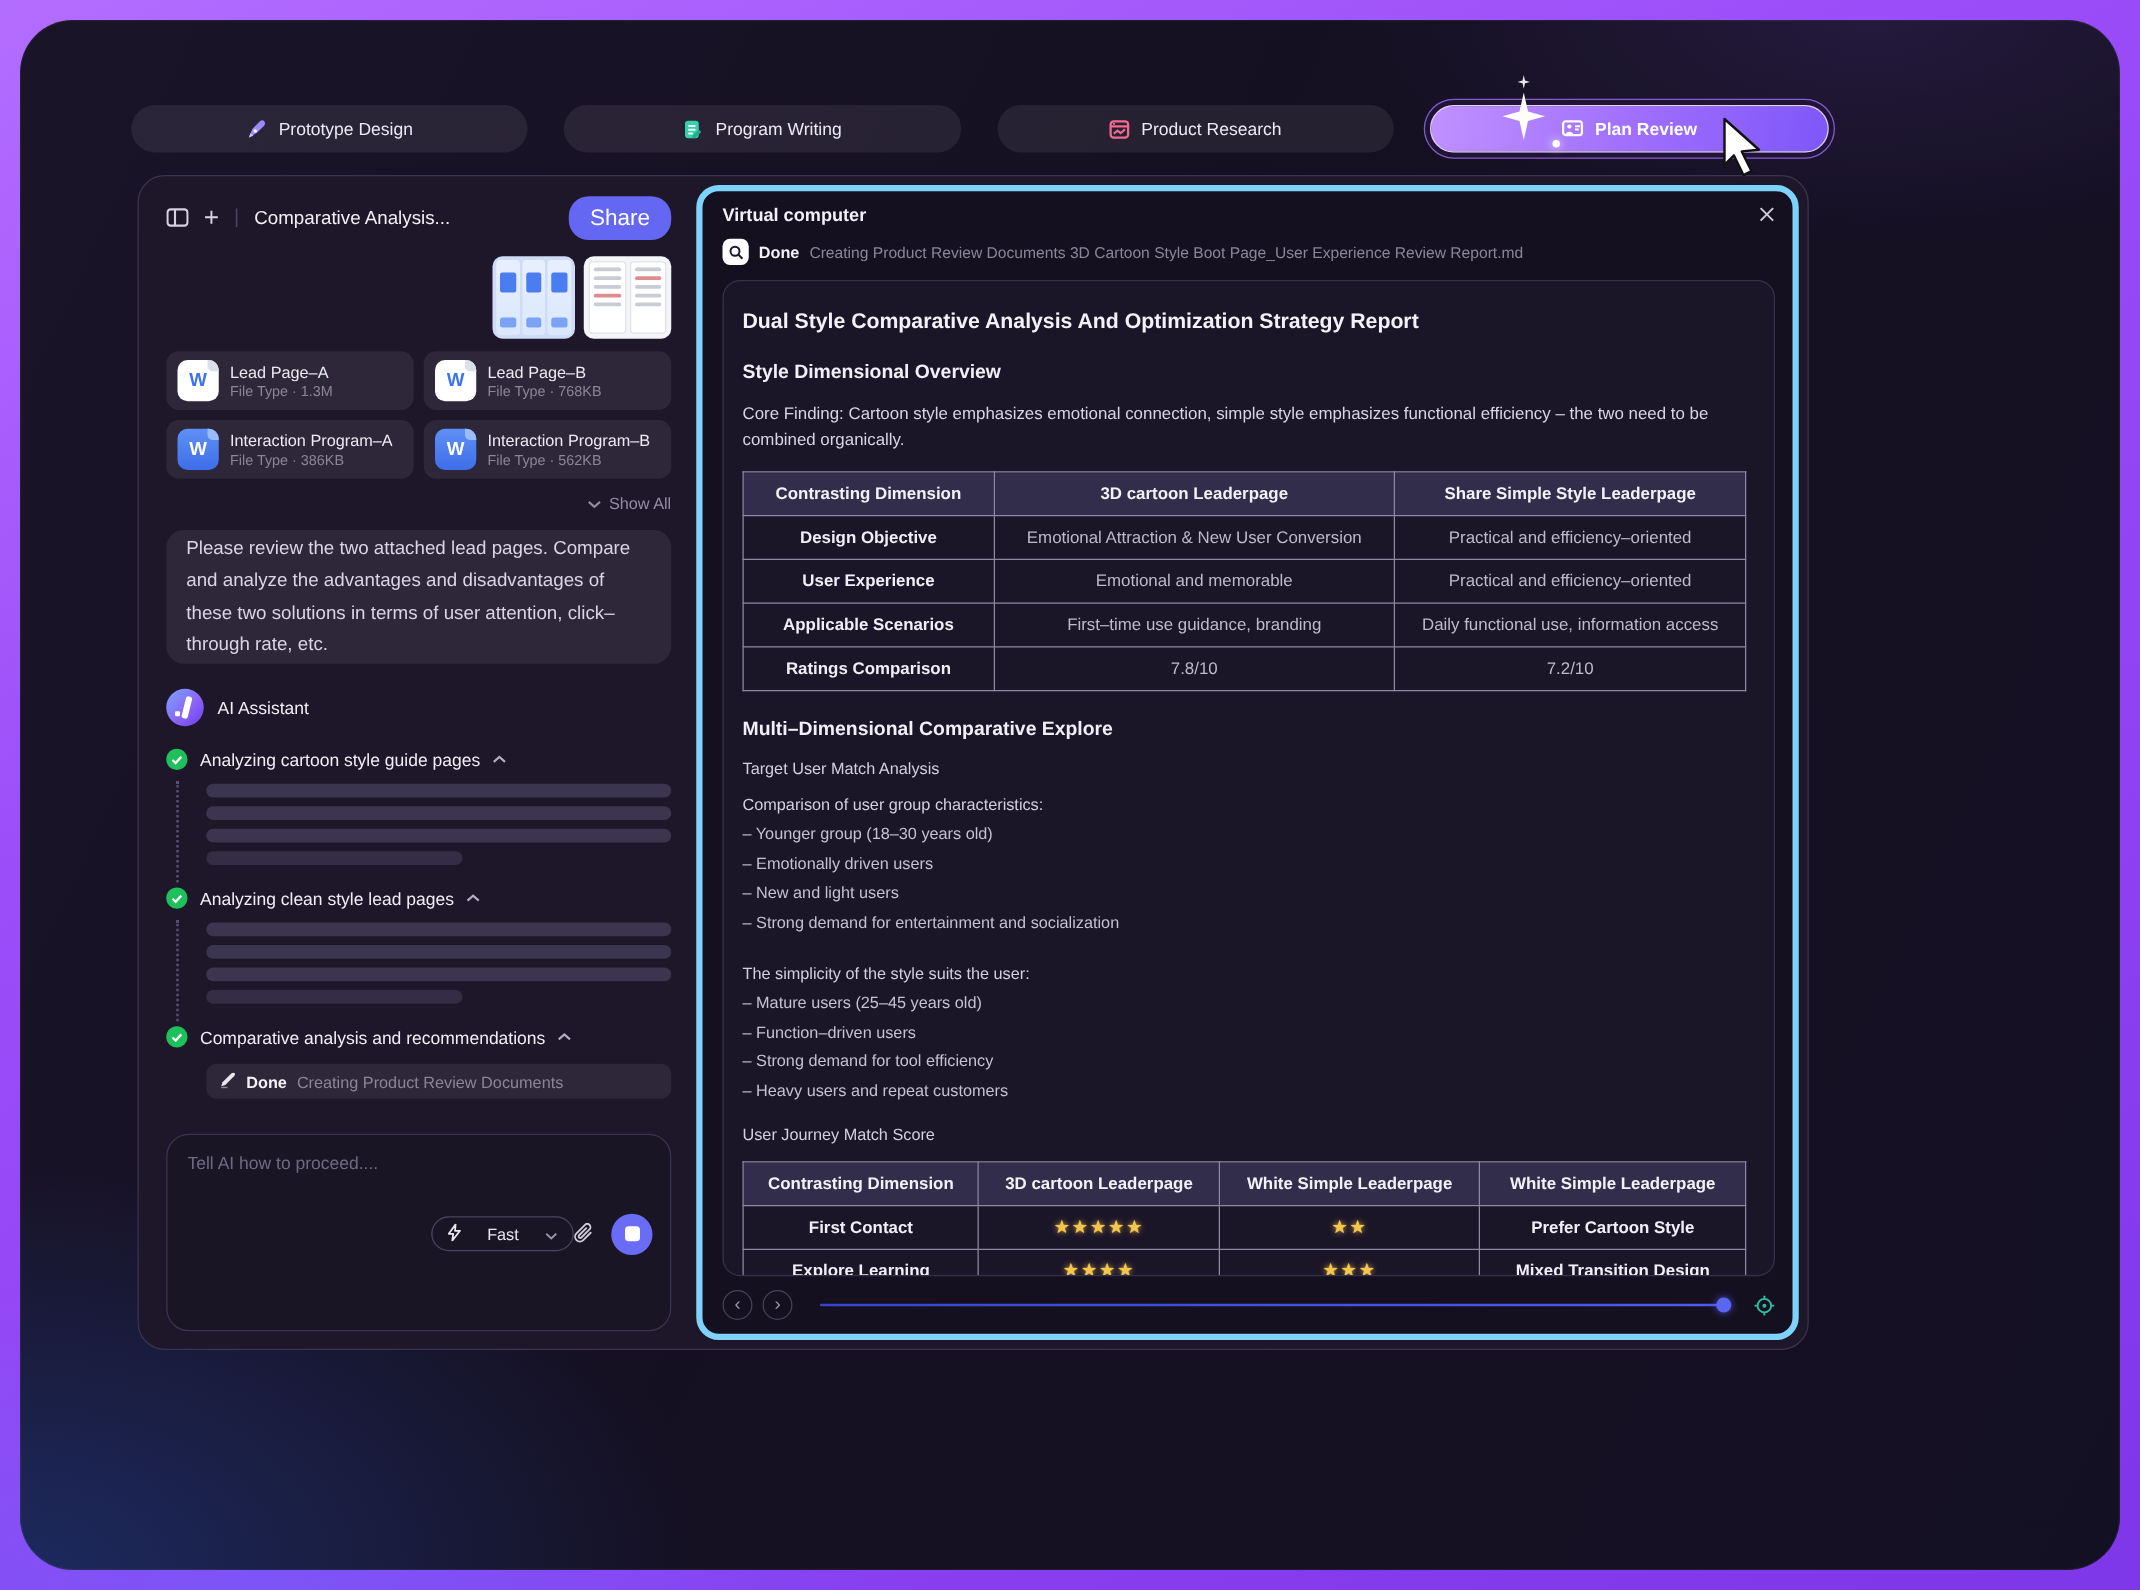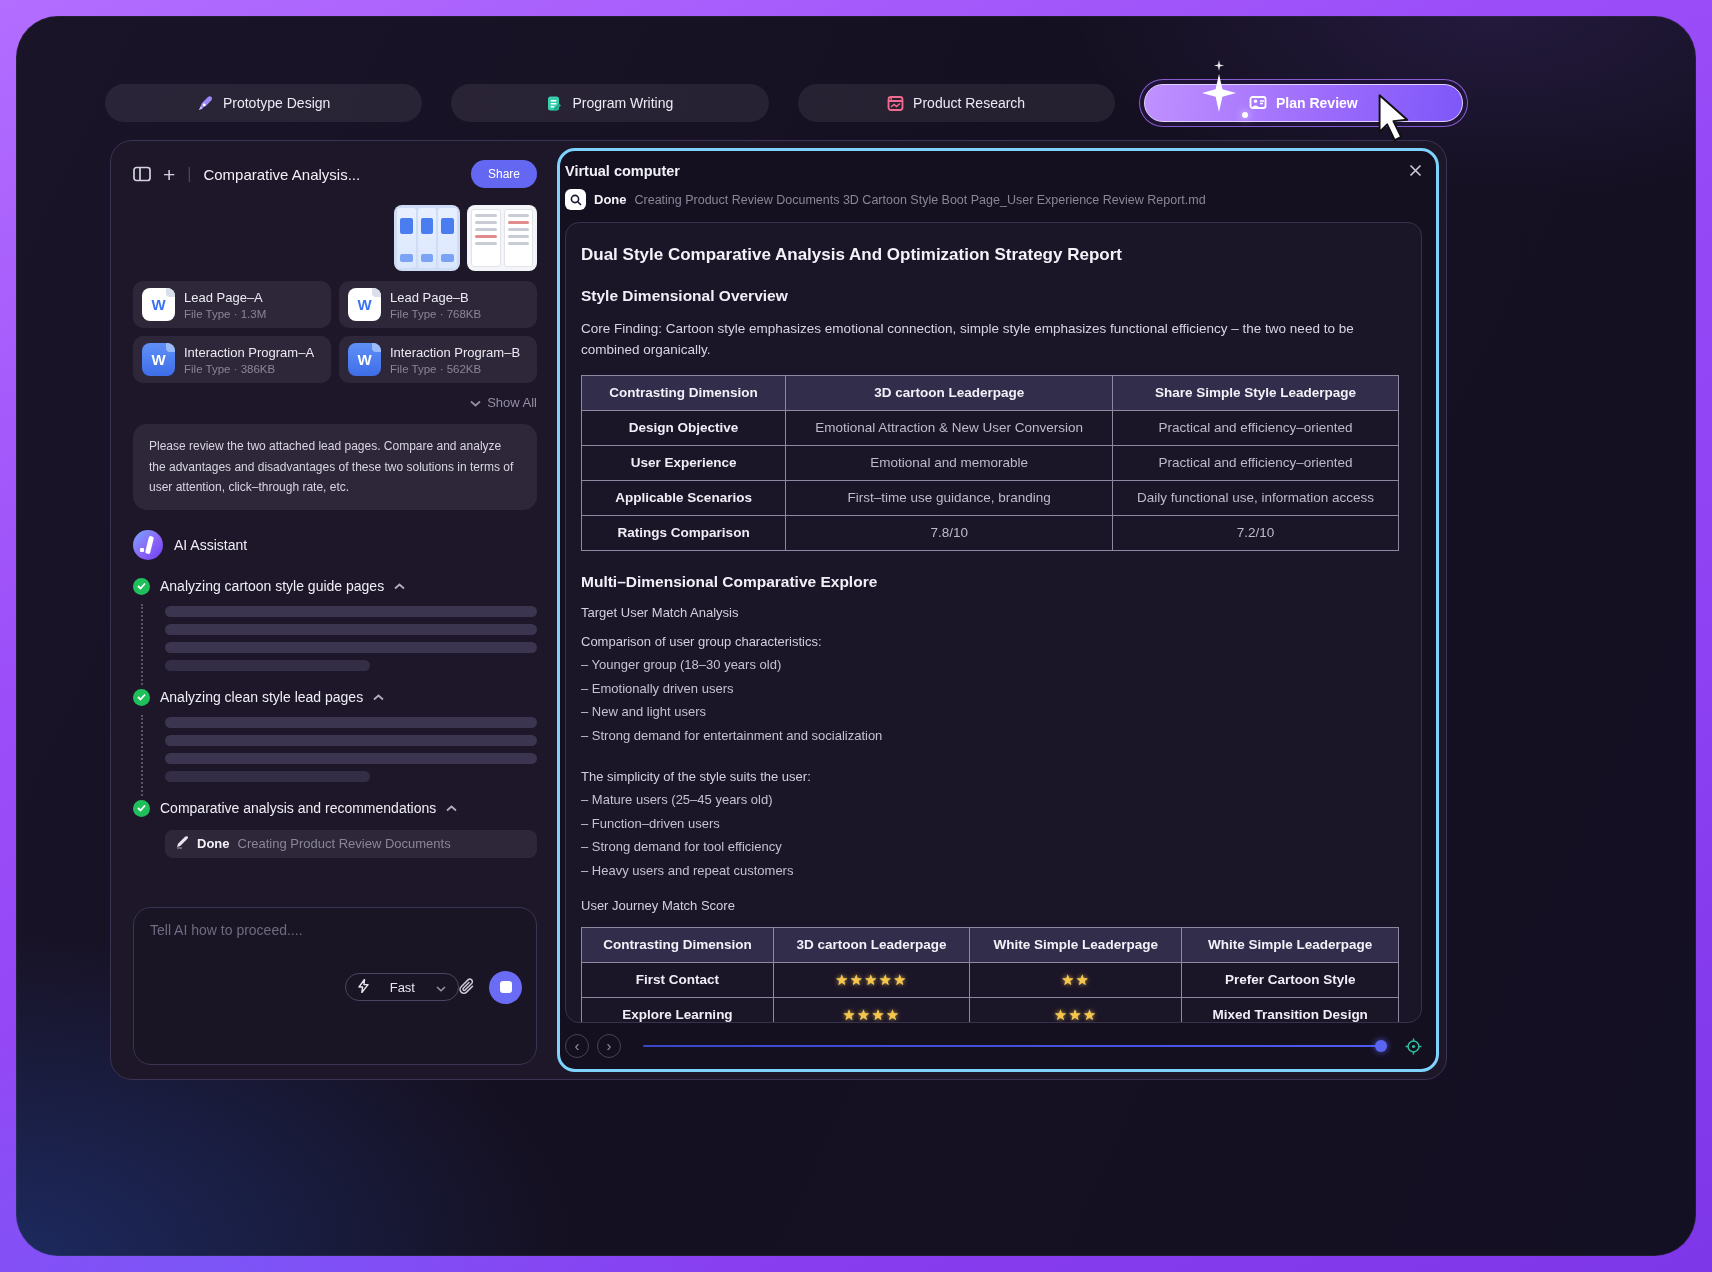--- a/index.html
+++ b/index.html
@@ -58,21 +58,21 @@
     background:#1d1729; display:flex; overflow:hidden;
   }
 
   
   .chat { width:446px; padding:18px 20px 14px 22px; display:flex; flex-direction:column; position:relative; }
   .chat-header { display:flex; align-items:center; gap:12px; height:30px; }
   .icon-btn { background:none; border:0; cursor:pointer; display:flex; align-items:center; color:#d5d2e0; }
   .plus { font-size:21px; line-height:1; font-weight:400; color:#d5d2e0; }
   .vdiv { color:#4b4562; font-size:16px; }
   .chat-title { color:#f2f0f7; font-size:15px; flex:1; white-space:nowrap; overflow:hidden; text-overflow:ellipsis; }
-  .share-btn { background:#6467f2; color:#fff; font-size:12px; border:0; border-radius:16px; padding:7px 17px; cursor:pointer; }
+  .share-btn { background:#6467f2; color:#fff; font-size:18px; border:0; border-radius:16px; padding:7px 17px; cursor:pointer; }
 
   .thumbs { display:flex; justify-content:flex-end; gap:7px; margin-top:16px; }
   .thumb { border-radius:8px; overflow:hidden; cursor:pointer; }
   .thumb-cartoon { width:66px; height:66px; background:#cfdcf6; display:flex; gap:2px; padding:3px; }
   .thumb-cartoon .ph { flex:1; border-radius:3px; background:linear-gradient(180deg,#e8f0ff 0%,#dbe7fd 100%); position:relative; }
   .thumb-cartoon .ph::before { content:""; position:absolute; left:3px; right:3px; top:10px; height:16px; border-radius:2px; background:#4a7df0; }
   .thumb-cartoon .ph::after { content:""; position:absolute; left:3px; right:3px; bottom:6px; height:8px; border-radius:2px; background:#7aa3f5; }
   .thumb-simple { width:70px; height:66px; background:#f4f5f8; display:flex; gap:3px; padding:4px; }
   .thumb-simple .pg { flex:1; border-radius:3px; background:#ffffff; border:1px solid #e1e3e9; position:relative; overflow:hidden; }
   .thumb-simple .pg i { display:block; height:3px; border-radius:2px; background:#c9ccd5; margin:4px 3px 0; }
@@ -86,22 +86,22 @@
   .doc-blue  { background:linear-gradient(180deg,#5f90f6,#3e6ee8); color:#fff; }
   .file-icon::after { content:""; position:absolute; top:0; right:0; width:9px; height:9px; border-radius:0 8px 0 4px; }
   .doc-white::after { background:#d9dfeb; }
   .doc-blue::after  { background:#9cbcf9; }
   .file-name { color:#eceaf2; font-size:13px; white-space:nowrap; overflow:hidden; text-overflow:ellipsis; max-width:135px; }
   .file-meta { color:#8a8597; font-size:11.5px; margin-top:3px; }
 
   .show-all { display:flex; justify-content:flex-end; align-items:flex-end; gap:6px; margin-top:12px;
     color:#928da3; font-size:13px; cursor:pointer; }
 
-  .bubble { background:#2d2739; border-radius:14px; padding:12px 16px; margin-top:14px;
-    color:#d9d6e3; font-size:12px; line-height:1.72; }
+  .bubble { background:#2d2739; border-radius:14px; padding:2px 16px; margin-top:14px;
+    color:#d9d6e3; font-size:15px; line-height:1.72; }
 
   .ai-row { display:flex; align-items:center; gap:11px; margin-top:20px; }
   .ai-avatar { width:30px; height:30px; border-radius:50%;
     background:linear-gradient(135deg,#79a6ff 0%,#8b66f7 55%,#6d3df0 100%); position:relative; flex:none; }
   .ai-avatar::before { content:""; position:absolute; left:14px; top:6px; width:5px; height:18px; border-radius:2px;
     background:#fff; transform:rotate(14deg); }
   .ai-avatar::after { content:""; position:absolute; left:7px; top:18px; width:4px; height:4px; border-radius:1px; background:#fff; }
   .ai-name { color:#f0eef6; font-size:14px; }
 
   .task-block { position:relative; margin-top:18px; }
@@ -128,22 +128,22 @@
   .composer-bar { display:flex; align-items:center; }
   .fast-pill { display:flex; align-items:center; gap:21px; border:1px solid #4a4560; border-radius:16px;
     height:28px; padding:0 12px; background:transparent; color:#e8e6ef; font-size:13px; cursor:pointer; }
   .composer-right { margin-left:auto; display:flex; align-items:center; gap:13px; }
   .clip-btn { background:none; border:0; cursor:pointer; display:flex; }
   .stop-btn { width:33px; height:33px; border-radius:50%; background:#6a6cf6; border:0; cursor:pointer;
     display:flex; align-items:center; justify-content:center; }
   .stop-btn i { width:12px; height:12px; border-radius:3px; background:#fff; }
 
   
-  .computer { flex:1; margin:7px 7px 7px 0; border:3px solid #7dd3fc; border-radius:18px;
-    background:#151020; padding:12px 14px 10px 5px; display:flex; flex-direction:column; position:relative; }
+  .computer { flex:1; margin:7px 7px 7px 0; border:5px solid #7dd3fc; border-radius:18px;
+    background:#151020; padding:12px 14px 10px 16px; display:flex; flex-direction:column; position:relative; }
   .vc-header { display:flex; align-items:center; }
   .vc-title { color:#f2f0f7; font-size:14.5px; font-weight:bold; }
   .vc-close { margin-left:auto; background:none; border:0; cursor:pointer; color:#cfcbdd; font-size:15px; line-height:1; }
   .vc-status { display:flex; align-items:center; gap:8px; margin-top:10px; }
   .vc-status-icon { width:21px; height:21px; border-radius:6px; background:#fff; display:flex; align-items:center; justify-content:center; flex:none; }
   .vc-status .done-word { font-size:13px; }
   .vc-path { color:#8a8598; font-size:12.5px; white-space:nowrap; overflow:hidden; text-overflow:ellipsis; max-width:780px; }
 
   .doc-card { margin-top:12px; flex:1; border:1px solid #37324c; border-radius:14px; background:#1b1528;
     padding:16px 22px 18px 15px; overflow:hidden; }

